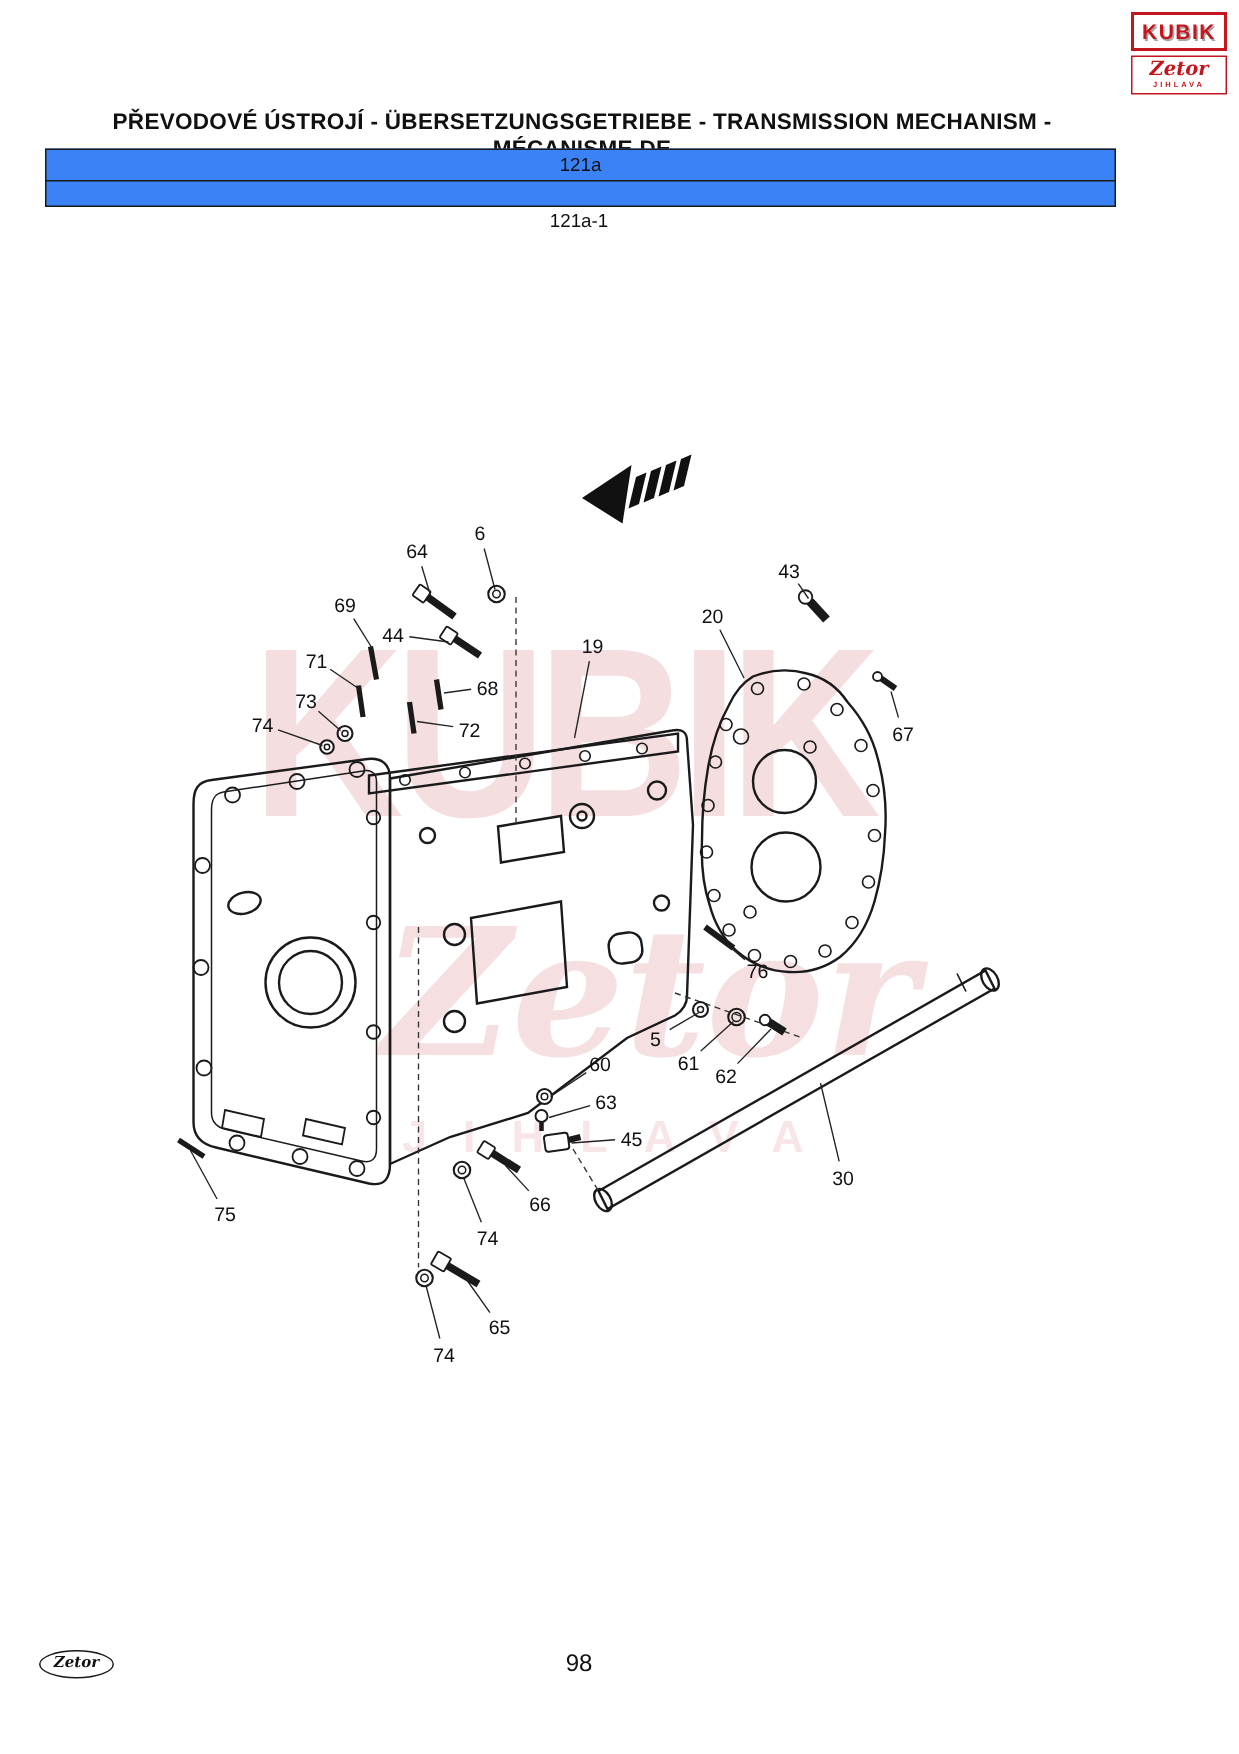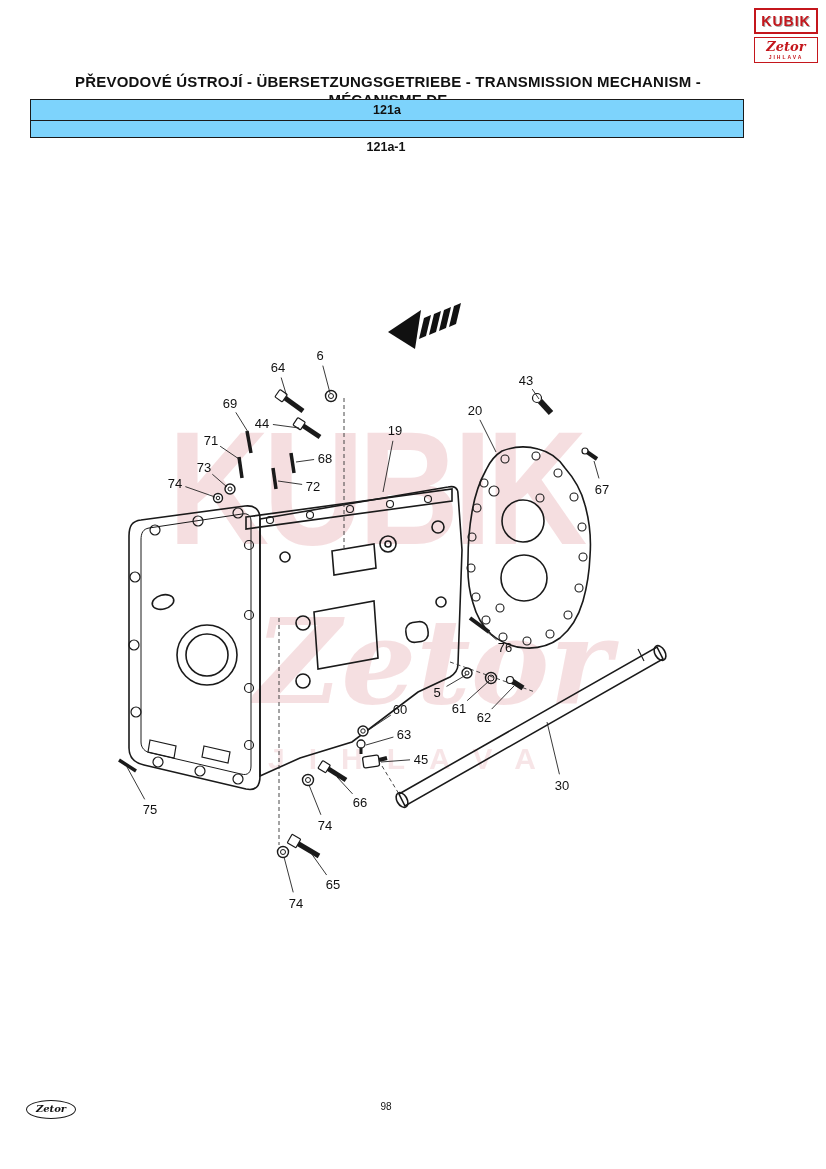--- a/index.html
+++ b/index.html
@@ -15,25 +15,25 @@
   .zetor-box{margin-top:3px;border:1.5px solid #c4161c;color:#c4161c;text-align:center;
              font-family:"DejaVu Serif",serif;font-style:italic;font-weight:bold;
              font-size:13px;padding:1px 0 0;}
   .jihlava{display:block;font-family:"Liberation Sans",sans-serif;font-style:normal;
            font-size:5px;letter-spacing:2px;font-weight:bold;padding-bottom:2px;}
 
   
   .title{position:absolute;top:61px;left:30px;width:716px;text-align:center;
          font-weight:bold;font-size:15px;line-height:18px;letter-spacing:.2px;z-index:4;margin-top:12px;}
   .code-box{position:absolute;left:30px;width:712px;border:1.6px solid #1a1a1a;
-            text-align:center;font-weight:bold;font-size:12.5px;background:#7dd3fc;z-index:4;}
+            text-align:center;font-weight:normal;font-size:12.5px;background:#3b82f6;z-index:4;}
   .code-box.first{top:99px;height:20px;line-height:20px;}
   .code-box.second{top:120px;height:16px;}
   .figure-code{position:absolute;left:30px;top:140px;width:712px;text-align:center;
-               font-weight:bold;font-size:12.5px;z-index:4;}
+               font-weight:normal;font-size:12.5px;z-index:4;}
 
   
   .wm{position:absolute;pointer-events:none;color:#c8404b;font-weight:bold;z-index:1;white-space:nowrap;}
   .wm1{left:168px;top:408px;font-size:140px;letter-spacing:-6px;opacity:.17;
        font-family:"Liberation Sans",sans-serif;transform:scaleY(1.15);}
   .wm2{left:255px;top:592px;font-size:118px;font-family:"DejaVu Serif",serif;
        font-style:italic;font-weight:bold;opacity:.16;}
   .wm3{left:268px;top:742px;font-size:30px;letter-spacing:24px;opacity:.13;}
 
   
@@ -41,21 +41,21 @@
   .callout{font:13px "Liberation Sans",sans-serif;fill:#111;text-anchor:middle;}
   .leader{stroke:#222;stroke-width:.9;}
   .ln{stroke:#1a1a1a;fill:none;}
 
   
   .footer-logo{position:absolute;left:26px;top:1100px;width:48px;height:17px;
                border:1.5px solid #1a1a1a;border-radius:50%;text-align:center;
                font-family:"DejaVu Serif",serif;font-style:italic;font-weight:bold;
                font-size:10px;line-height:16px;z-index:4;background:#fff;}
   .page-number{position:absolute;left:30px;top:1101px;width:712px;text-align:center;
-               font-size:10px;z-index:4;}
+               font-size:16px;z-index:4;}
 </style>
 </head>
 <body>
 
 <div class="page">
 
   <div class="logo-stack">
     <div class="kubik-box">
       <span>KUBIK</span>
     </div>

